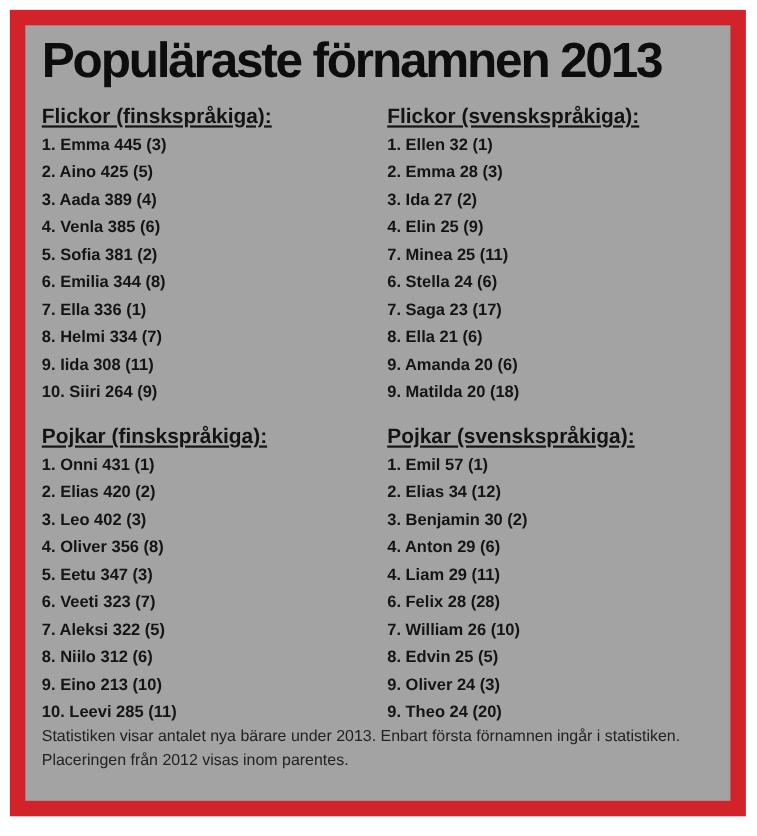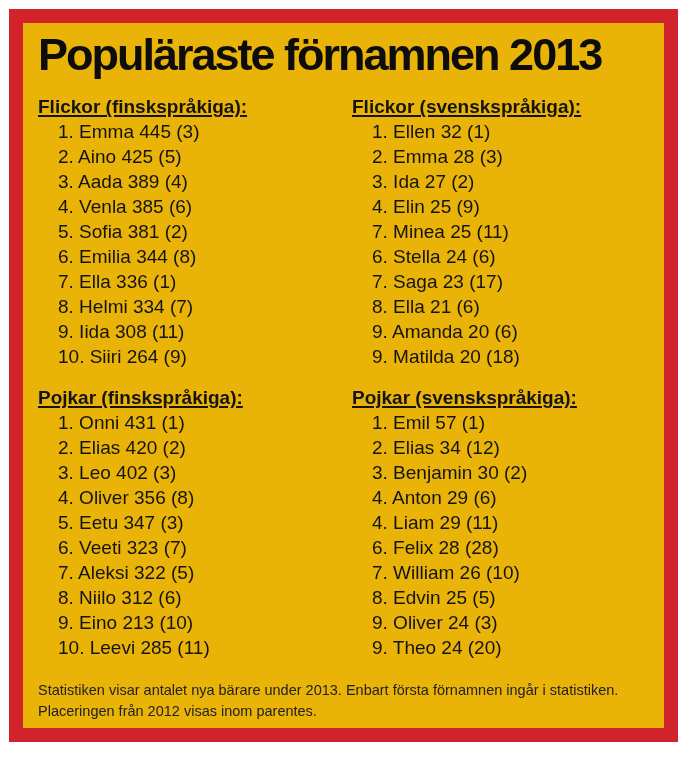--- a/index.html
+++ b/index.html
@@ -11,21 +11,21 @@
     font-family: "Liberation Sans", sans-serif;
   }
   .frame {
     position: absolute;
     left: 9px;
     top: 9px;
     width: 669px;
     height: 733px;
     box-sizing: border-box;
     border: 14px solid var(--accent, #d2232a);
-    background: #eab308;
+    background: #a3a3a3;
   }
   .content {
     padding: 6px 16px 0 15px;
     color: #141414;
   }
   .page-title {
     font-size: 45px;
     font-weight: 900;
     letter-spacing: -2px;
     line-height: 1.05;
@@ -41,29 +41,27 @@
   .section-header {
     font-size: 19px;
     font-weight: 700;
     line-height: 25px;
     text-decoration: underline;
     text-decoration-thickness: 2px;
     text-underline-offset: 2px;
     color: #141414;
   }
   .list-item {
-    font-size: 19px;
-    font-weight: 400;
+    font-size: 15px;
+    font-weight: 700;
     line-height: 25px;
     color: #141414;
     white-space: nowrap;
-    margin-left: 20px;
   }
   .footer {
-    margin-top: 20px;
     font-size: 14.5px;
     font-weight: 400;
     line-height: 21px;
     color: #222222;
   }
 </style>
 </head>
 <body>
 
 <div class="frame">

